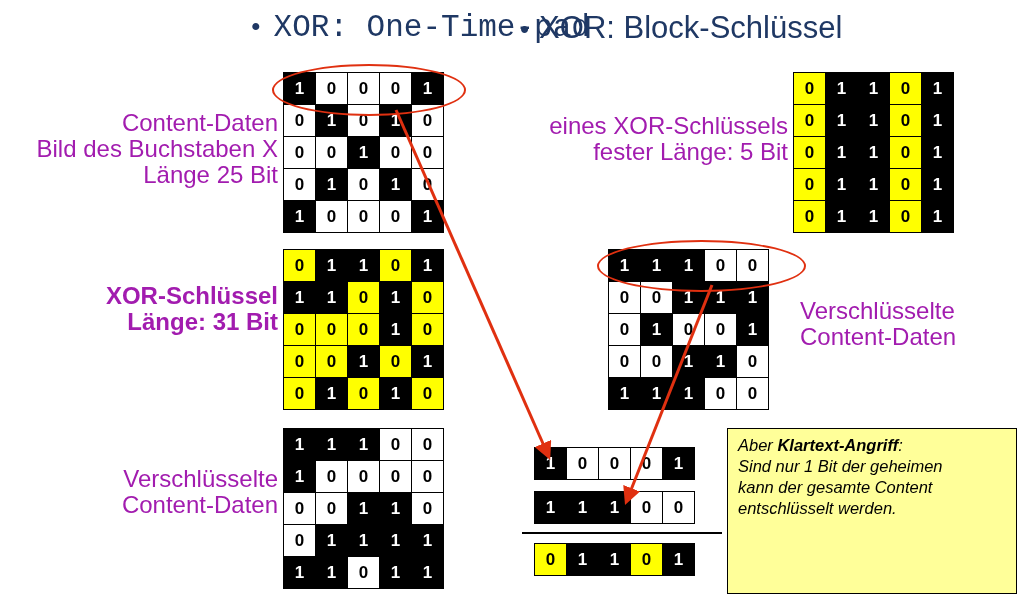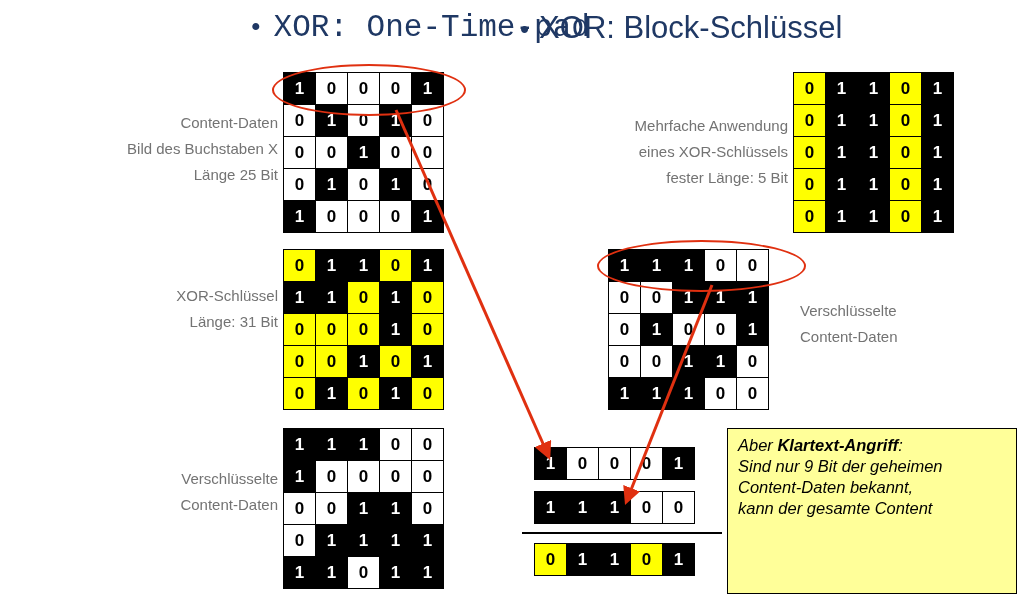--- a/index.html
+++ b/index.html
@@ -28,23 +28,23 @@
     font-family: "Liberation Sans", sans-serif;
   }
   .title .bullet {
     color: #1f3864;
     font-size: 26px;
     vertical-align: middle;
     margin-right: 10px;
   }
   .label {
     position: absolute;
-    font-size: 15px;
+    font-size: 24px;
     line-height: 26px;
-    color: #737373;
+    color: #a21caf;
     white-space: nowrap;
   }
   .label.right {
     text-align: right;
   }
   .label.left {
     text-align: left;
   }
   .grid {
     position: absolute;
@@ -111,30 +111,29 @@
   <div class="title" id="title-1" style="left:520px; top:10px;">
     <span class="bullet">•</span><span>XOR: Block-Schlüssel</span>
   </div>
 
   <div id="labels-layer">
       <div class="label right" style="left: 20px; top: 110px; width: 258px;">
         <div>Content-Daten</div>
         <div>Bild des Buchstaben X</div>
         <div>Länge 25 Bit</div>
       </div>
-      <div class="label right" style="left: 20px; top: 283px; width: 258px;">
+      <div class="label right" style="left: 20px; top: 283px; width: 258px; font-weight: bold;">
         <div>XOR-Schlüssel</div>
         <div>Länge: 31 Bit</div>
       </div>
       <div class="label right" style="left: 20px; top: 466px; width: 258px;">
         <div>Verschlüsselte</div>
         <div>Content-Daten</div>
       </div>
       <div class="label right" style="left: 516px; top: 113px; width: 272px;">
-        <div>Mehrfache Anwendung</div>
         <div>eines XOR-Schlüssels</div>
         <div>fester Länge: 5 Bit</div>
       </div>
       <div class="label left" style="left: 800px; top: 298px; width: 220px;">
         <div>Verschlüsselte</div>
         <div>Content-Daten</div>
       </div>
     </div>
 
   <div id="grids-layer">
@@ -381,19 +380,19 @@
     </defs>
     <line x1="396" y1="110" x2="548" y2="455" stroke="#e03010" stroke-width="3" marker-end="url(#arrowhead)"></line>
     <line x1="712" y1="285" x2="627" y2="500" stroke="#e03010" stroke-width="3" marker-end="url(#arrowhead)"></line>
   </svg>
 
   <div class="note" id="note" style="left: 727px; top: 428px; width: 290px; height: 166px;">
     <div>
       <span>Aber </span><b>Klartext-Angriff</b><span>:</span>
     </div>
     <div id="note-lines">
-        <div>Sind nur 9 Bit der geheimen</div>
-        <div>Content-Daten bekannt,</div>
+        <div>Sind nur 1 Bit der geheimen</div>
         <div>kann der gesamte Content</div>
+        <div>entschlüsselt werden.</div>
       </div>
   </div>
 
 </div>
 
 </body></html>

